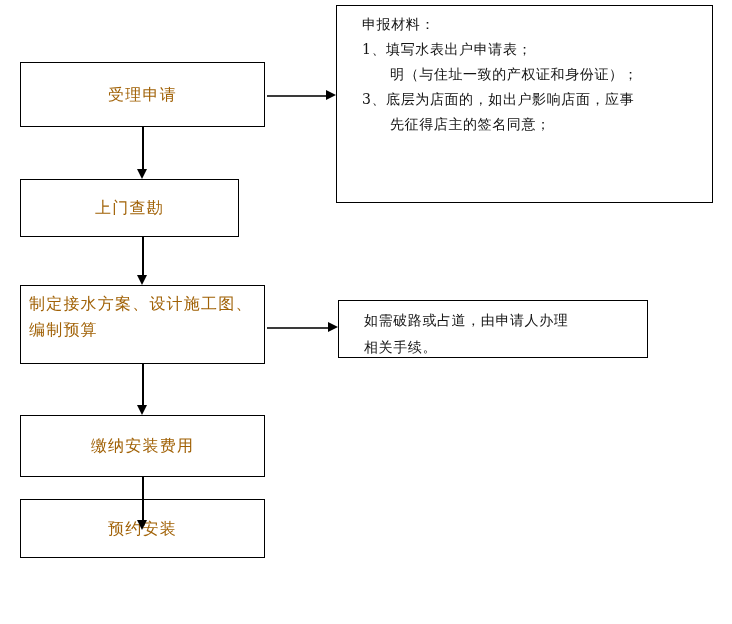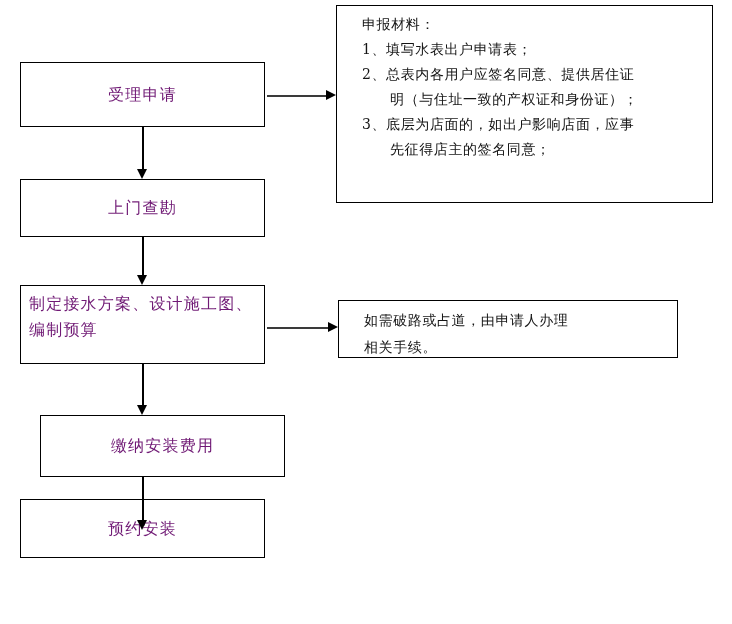--- a/index.html
+++ b/index.html
@@ -25,21 +25,21 @@
     position: absolute;
     box-sizing: border-box;
     border: 1.6px solid #000000;
     background: #ffffff;
     display: flex;
     align-items: center;
     font-family: "DejaVu Serif", serif;
     font-size: 16px;
     line-height: 1.62;
     letter-spacing: 1.2px;
-    color: #701a75;
+    color: #a16207;
   }
   .proc-box.center {
     justify-content: center;
     text-align: center;
   }
   .proc-box.left {
     justify-content: flex-start;
     text-align: left;
     padding: 0 6px 16px 8px;
   }
@@ -113,46 +113,45 @@
 </style>
 </head>
 <body>
 
 <div id="canvas">
 
   <div class="proc-box center" style="left:20px; top:62px; width:245px; height:65px;">
     <span class="proc-label">受理申请</span>
   </div>
 
-  <div class="proc-box center" style="left:20px; top:179px; width:245px; height:58px;">
+  <div class="proc-box center" style="left:20px; top:179px; width:219px; height:58px;">
     <span class="proc-label">上门查勘</span>
   </div>
 
   <div class="proc-box left" style="left:20px; top:285px; width:245px; height:79px;">
     <span class="proc-label">制定接水方案、设计施工图、编制预算</span>
   </div>
 
-  <div class="proc-box center" style="left:20px; top:415px; width:245px; height:62px;margin-left:20px;">
+  <div class="proc-box center" style="left:20px; top:415px; width:245px; height:62px;">
     <span class="proc-label">缴纳安装费用</span>
   </div>
 
   <div class="proc-box center" style="left:20px; top:499px; width:245px; height:59px;">
     <span class="proc-label">预约安装</span>
   </div>
 
   <div class="note-box" style="left:336px; top:5px; width:377px; height:198px;">
     <span class="note-line">申报材料：</span>
     <span class="note-line">1、填写水表出户申请表；</span>
-    <span class="note-line">2、总表内各用户应签名同意、提供居住证</span>
     <span class="note-line indent">明（与住址一致的产权证和身份证）；</span>
     <span class="note-line">3、底层为店面的，如出户影响店面，应事</span>
     <span class="note-line indent">先征得店主的签名同意；</span>
   </div>
 
-  <div class="note-box" style="left:338px; top:300px; width:340px; height:58px;">
+  <div class="note-box" style="left:338px; top:300px; width:310px; height:58px;">
     <span class="note-simple">如需破路或占道，由申请人办理</span>
     <span class="note-simple">相关手续。</span>
   </div>
 
   <div class="conn conn-v" style="left:142px; top:127px; width:2px; height:52px;">
     <div class="shaft" style="height:42px;"></div>
     <div class="head" style="top:42px;"></div>
   </div>
 
   <div class="conn conn-v" style="left:142px; top:237px; width:2px; height:48px;">

